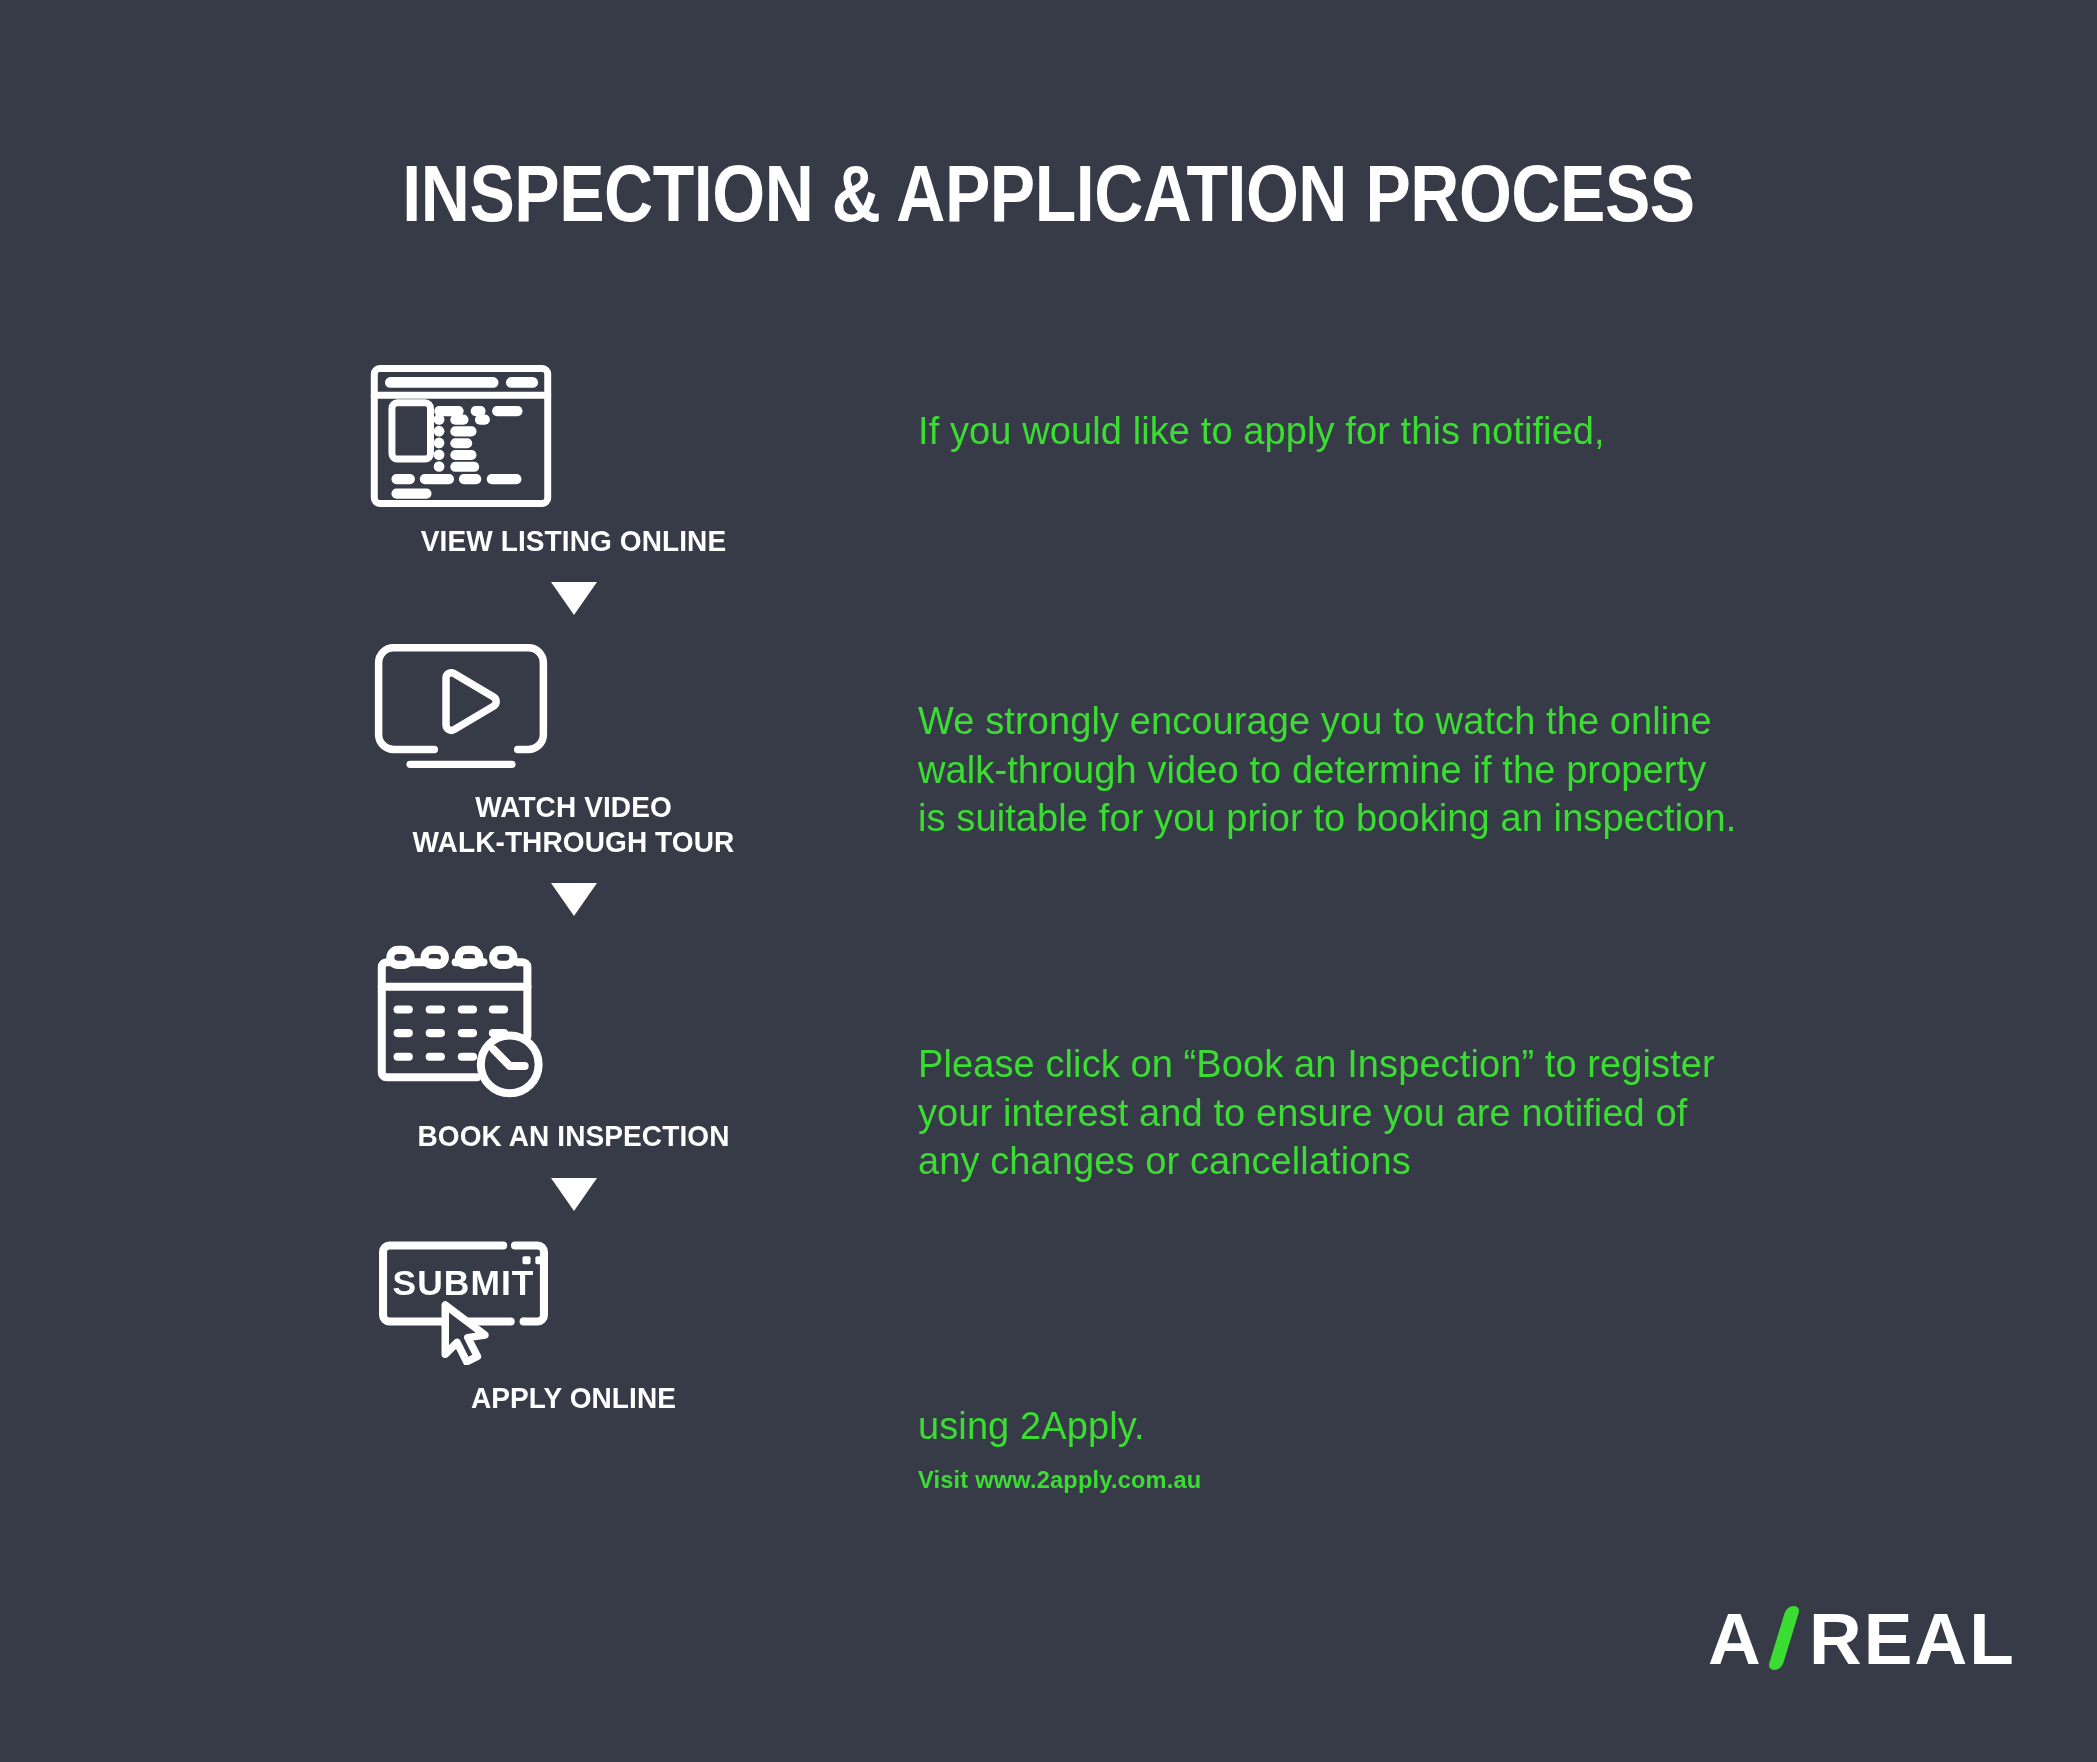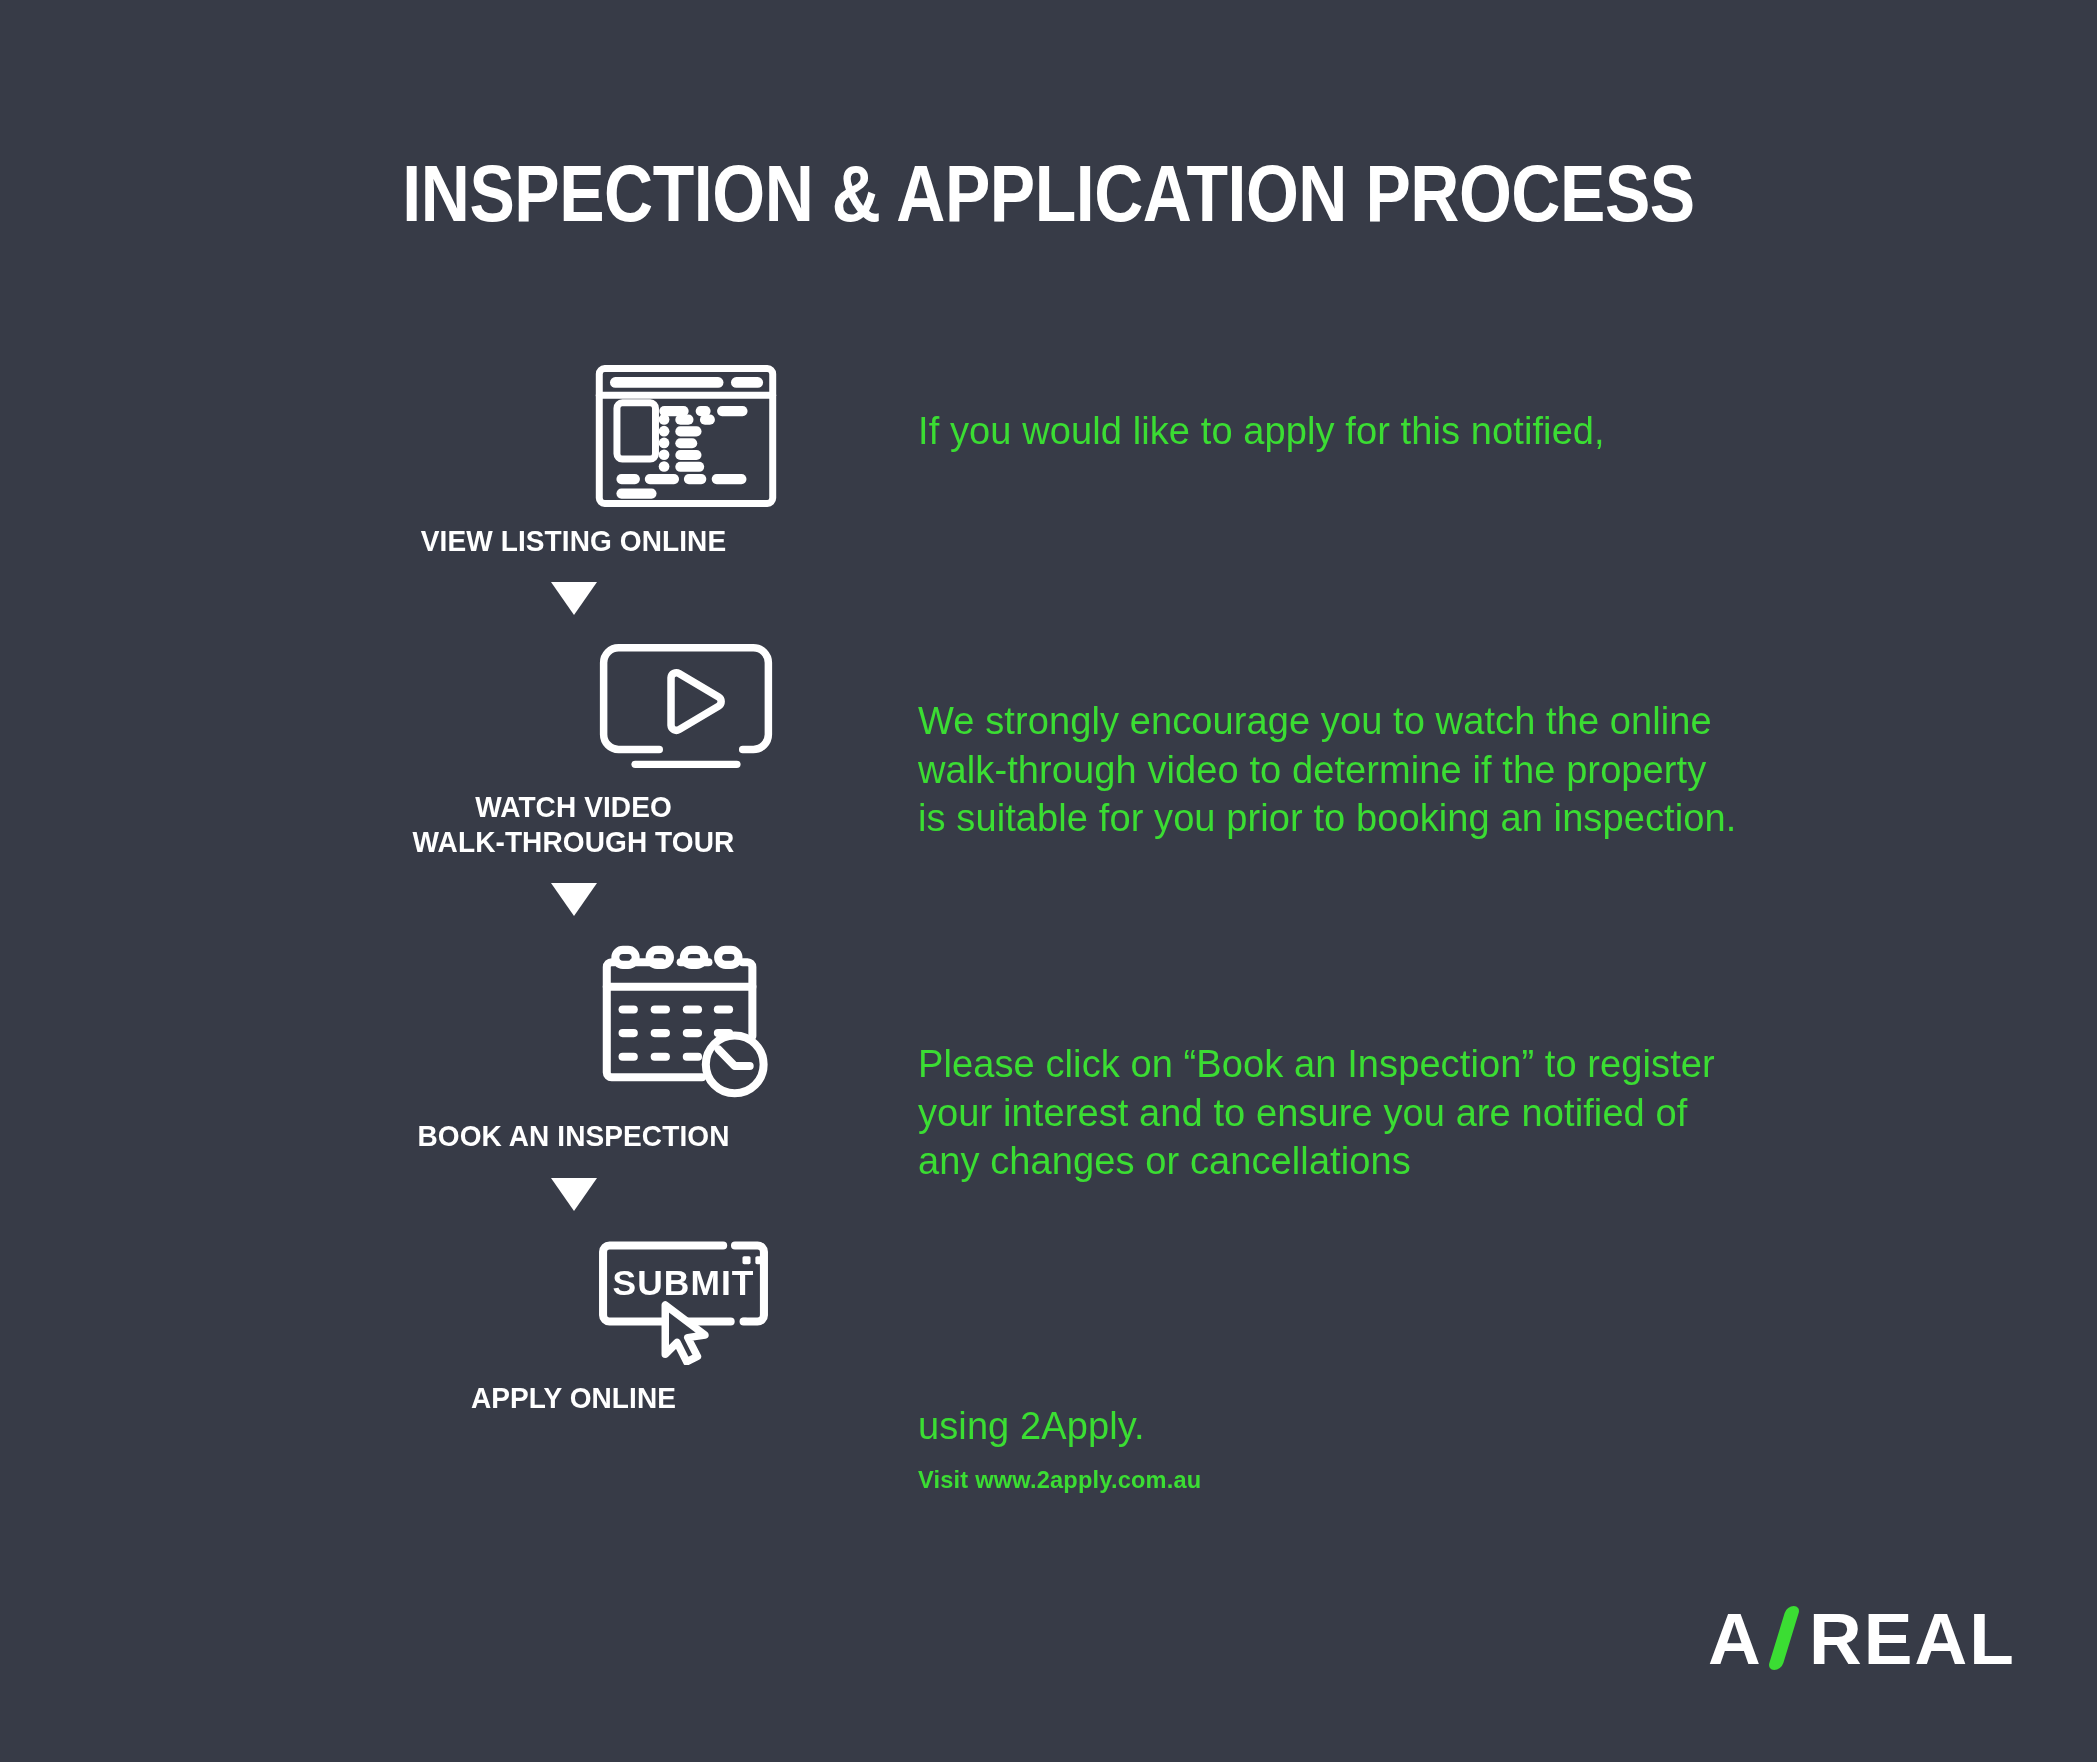--- a/index.html
+++ b/index.html
@@ -31,21 +31,21 @@
   
   .flow{
     position:absolute;
     left:370px; top:364px;
     width:407px;
   }
   .step{ width:100%; }
   .step-icon{
     width:100%;
     display:flex;
-    justify-content:flex-end;
+    justify-content:flex-start;
     align-items:flex-end;
   }
   .step-label{
     margin-top:16px;
     text-align:center;
     color:#ffffff;
     font-weight:bold;
     font-size:29.5px;
     line-height:1.17;
     letter-spacing:0.1px;

